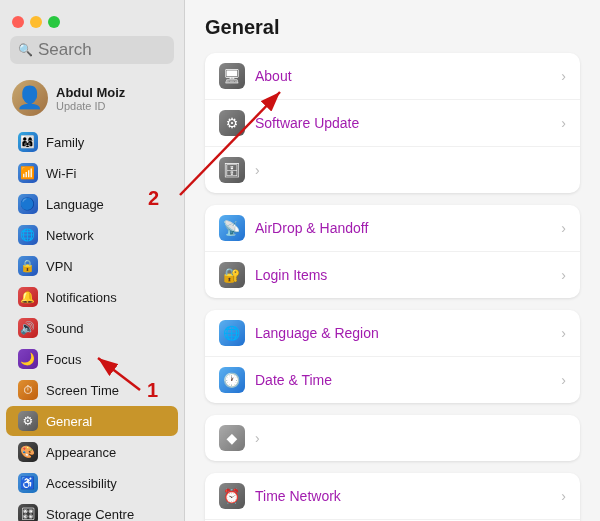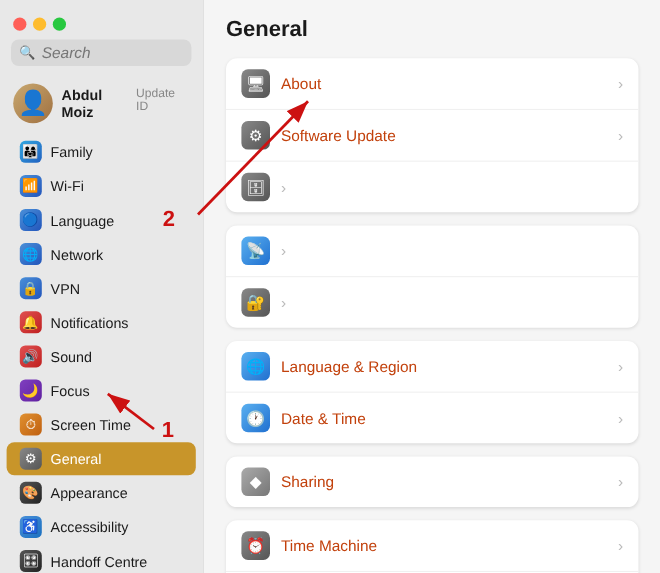--- a/index.html
+++ b/index.html
@@ -27,24 +27,23 @@
       border-radius: 7px;
       display: flex;
       align-items: center;
       padding: 4px 8px;
       gap: 5px;
     }
     .search-input {
       background: transparent;
       border: none;
       outline: none;
-      font-size: 14px;
+      font-size: 17px;
       color: #555;
       width: 100%;
-      font-style: italic;
     }
     .user-profile {
       display: flex;
       align-items: center;
       gap: 8px;
       padding: 6px 12px;
       margin-bottom: 4px;
     }
     .avatar {
       width: 36px;
@@ -53,21 +52,21 @@
       background: linear-gradient(135deg, #c8a870, #a07040);
       display: flex;
       align-items: center;
       justify-content: center;
       font-size: 18px;
       overflow: hidden;
       flex-shrink: 0;
     }
     .user-info {
       display: flex;
-      flex-direction: row;
+      flex-direction: column;
     }
     .user-name {
       font-size: 13px;
       font-weight: 600;
       color: #1a1a1a;
     }
     .user-subtitle {
       font-size: 11px;
       color: #888;
     }
@@ -142,21 +141,21 @@
       border-radius: 6px;
       display: flex;
       align-items: center;
       justify-content: center;
       font-size: 14px;
       flex-shrink: 0;
     }
     .settings-item-label {
       flex: 1;
       font-size: 14px;
-      color: #c2410c;
+      color: #a21caf;
     }
     .settings-item-chevron {
       color: #bbb;
       font-size: 14px;
     }
     .settings-group {
       margin-bottom: 12px;
     }
 
     .wrapper {
@@ -270,21 +269,21 @@
         <div class="sidebar-item">
     <div class="item-icon" style="background:linear-gradient(135deg,#4a90d9,#1a70c0); color:white; font-size:12px;">
       ♿
     </div>
     <span class="item-label">Accessibility</span>
   </div>
         <div class="sidebar-item">
     <div class="item-icon" style="background:linear-gradient(135deg,#555,#222); color:white; font-size:12px;">
       🎛
     </div>
-    <span class="item-label">Handoff Centre</span>
+    <span class="item-label">Storage Centre</span>
   </div>
       </div>
   </div>
 
   <div class="main-content">
     <div class="main-title">General</div>
     <div id="settings-groups-container">
         <div class="settings-group">
           <div class="settings-list">
             <div class="settings-item">
@@ -308,26 +307,28 @@
       <span class="settings-item-chevron">›</span>
     </div>
           </div>
         </div>
         <div class="settings-group">
           <div class="settings-list">
             <div class="settings-item">
       <div class="settings-item-icon" style="background:linear-gradient(135deg,#5ab0f0,#2070d0); color:white;">
         📡
       </div>
+      <span class="settings-item-label">AirDrop &amp; Handoff</span>
       <span class="settings-item-chevron">›</span>
     </div>
             <div class="settings-item">
       <div class="settings-item-icon" style="background:linear-gradient(135deg,#888,#555); color:white;">
         🔐
       </div>
+      <span class="settings-item-label">Login Items</span>
       <span class="settings-item-chevron">›</span>
     </div>
           </div>
         </div>
         <div class="settings-group">
           <div class="settings-list">
             <div class="settings-item">
       <div class="settings-item-icon" style="background:linear-gradient(135deg,#5ab0f0,#2070d0); color:white;">
         🌐
       </div>
@@ -342,32 +343,31 @@
       <span class="settings-item-chevron">›</span>
     </div>
           </div>
         </div>
         <div class="settings-group">
           <div class="settings-list">
             <div class="settings-item">
       <div class="settings-item-icon" style="background:linear-gradient(135deg,#aaa,#777); color:white;">
         ◆
       </div>
-      <span class="settings-item-label">Sharing</span>
       <span class="settings-item-chevron">›</span>
     </div>
           </div>
         </div>
         <div class="settings-group">
           <div class="settings-list">
             <div class="settings-item">
       <div class="settings-item-icon" style="background:linear-gradient(135deg,#888,#555); color:white;">
         ⏰
       </div>
-      <span class="settings-item-label">Time Machine</span>
+      <span class="settings-item-label">Time Network</span>
       <span class="settings-item-chevron">›</span>
     </div>
             <div class="settings-item">
       
       
       
     </div>
           </div>
         </div>
       </div>

